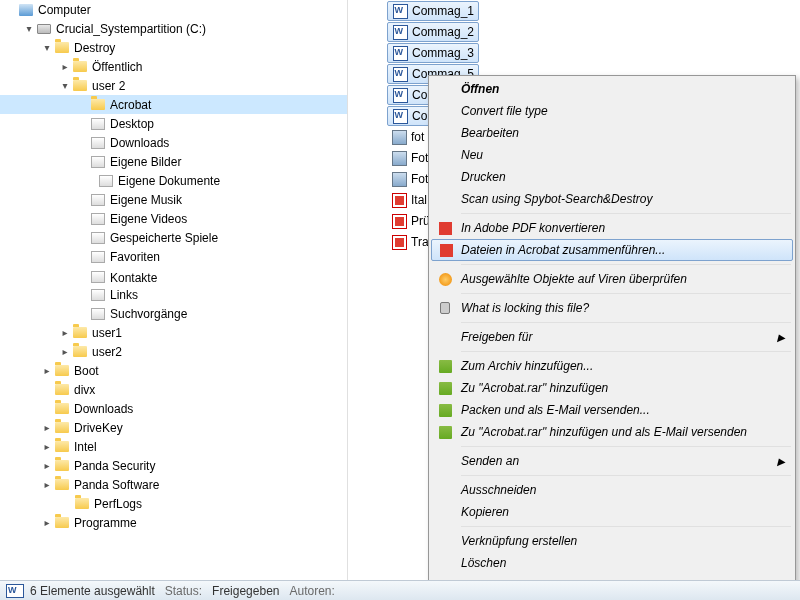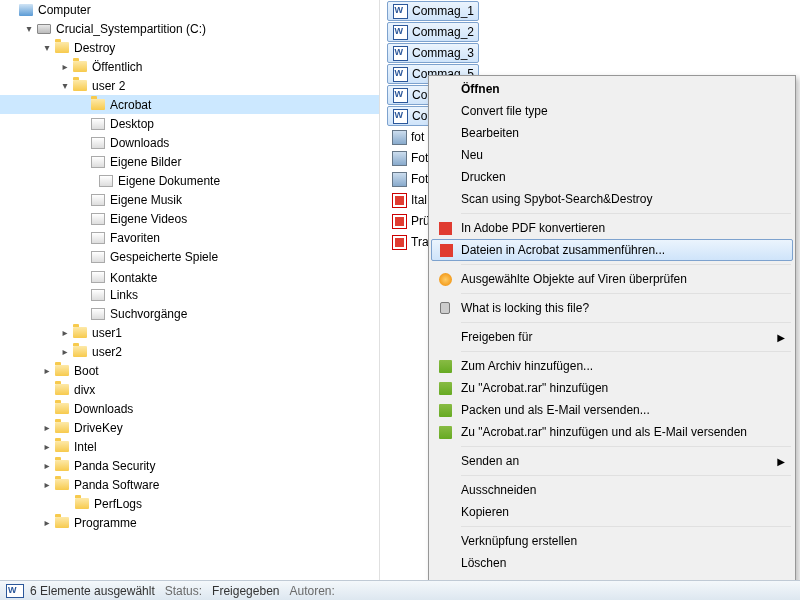--- a/index.html
+++ b/index.html
@@ -1,36 +1,36 @@
 <!DOCTYPE html>
 <html><head>
 <meta charset="utf-8">
 <style>
 *{margin:0;padding:0;box-sizing:border-box;font-family:"Segoe UI",Tahoma,sans-serif;font-size:12px;}
 body{background:#fff;width:800px;height:600px;overflow:hidden;position:relative;}
-.pane-left{position:absolute;left:0;top:0;width:380px;height:580px;background:#fff;border-right:1px solid #e0e0e0;overflow-y:auto;}
+.pane-left{position:absolute;left:0;top:0;width:348px;height:580px;background:#fff;border-right:1px solid #e0e0e0;overflow-y:auto;}
 .pane-right{position:absolute;left:381px;top:0;width:419px;height:580px;background:#fff;overflow:hidden;}
 .tree-item{display:flex;align-items:center;height:19px;cursor:default;white-space:nowrap;}
 .tree-item.selected{background:#cce8ff;}
 .exp{width:14px;text-align:center;color:#555;font-size:10px;}
 .ico{width:16px;height:16px;margin-right:4px;display:inline-flex;align-items:center;justify-content:center;}
 .folder{background:linear-gradient(#fde9a9,#f7ca4d);border-radius:1px;width:14px;height:11px;position:relative;}
 .folder:before{content:"";position:absolute;top:-3px;left:0;width:6px;height:3px;background:#f7ca4d;border-radius:1px 1px 0 0;}
 .drive{width:14px;height:10px;background:linear-gradient(#e8e8e8,#bcbcbc);border:1px solid #888;border-radius:1px;}
 .comp{width:14px;height:12px;background:linear-gradient(#d0e4f5,#5b9bd5);border-radius:1px;}
 .sp{width:14px;height:12px;background:linear-gradient(#fff,#ddd);border:1px solid #aaa;}
 .file-item{display:flex;align-items:center;height:20px;margin:1px 0 1px 6px;padding:0 4px;}
 .file-item.sel{border:1px solid #7da2ce;background:linear-gradient(#ebf4fd,#cfe4fa);border-radius:2px;}
 .word-ico{width:15px;height:15px;background:#fff;border:1px solid #2b579a;position:relative;}
 .word-ico:after{content:"W";position:absolute;left:1px;top:0;color:#2b579a;font-size:9px;font-weight:bold;}
 .pdf-ico{width:15px;height:15px;background:#fff;border:1px solid #c00;position:relative;}
 .pdf-ico:after{content:"";position:absolute;left:2px;top:2px;width:9px;height:9px;background:#e03c31;}
 .img-ico{width:15px;height:15px;background:linear-gradient(#cde,#8ac);border:1px solid #678;}
 .ctx{position:absolute;left:428px;top:75px;width:368px;background:#f0f0f0;border:1px solid #979797;box-shadow:3px 3px 6px rgba(0,0,0,.25);padding:2px;}
-.ctx-item{display:flex;align-items:center;height:22px;padding-left:30px;position:relative;}
+.ctx-item{display:flex;align-items:center;height:22px;padding-left:30px;position:relative;font-style:italic;}
 .ctx-item.hov{background:linear-gradient(#ebf4fd,#cfe4fa);border:1px solid #7da2ce;border-radius:2px;padding-left:29px;}
 .ctx-item .ci{position:absolute;left:6px;width:16px;height:16px;display:flex;align-items:center;justify-content:center;}
 .ctx-sep{height:1px;background:#e0e0e0;margin:3px 2px 3px 30px;}
 .ctx-item .arrow{position:absolute;right:8px;font-size:10px;}
 .bold{font-weight:bold;}
 .rar{width:13px;height:13px;background:linear-gradient(#8b4,#6a2);border-radius:1px;}
 .pdf-s{width:13px;height:13px;background:#e03c31;}
 .av{width:13px;height:13px;border-radius:50%;background:radial-gradient(#fc6,#e80);}
 .lock{width:10px;height:12px;border:1px solid #777;border-radius:2px;background:#ccc;}
 .statusbar{position:absolute;left:0;bottom:0;width:800px;height:20px;background:linear-gradient(#f4f8fb,#dde7f0);border-top:1px solid #c0cad5;display:flex;align-items:center;padding-left:6px;color:#333;}
@@ -124,28 +124,28 @@
       <span class="ico">
         <span class="sp"></span>
       </span>
       <span>Eigene Videos</span>
     </div>
     <div class="tree-item" style="padding-left: 76px;">
       <span class="exp"></span>
       <span class="ico">
         <span class="sp"></span>
       </span>
+      <span>Gespeicherte Spiele</span>
+    </div>
+    <div class="tree-item" style="padding-left: 76px;">
+      <span class="exp"></span>
+      <span class="ico">
+        <span class="sp"></span>
+      </span>
       <span>Favoriten</span>
-    </div>
-    <div class="tree-item" style="padding-left: 76px;">
-      <span class="exp"></span>
-      <span class="ico">
-        <span class="sp"></span>
-      </span>
-      <span>Gespeicherte Spiele</span>
     </div>
     <div class="tree-item" style="padding-left: 76px; align-items: flex-end;">
       <span class="exp"></span>
       <span class="ico">
         <span class="sp"></span>
       </span>
       <span>Kontakte</span>
     </div>
     <div class="tree-item" style="padding-left: 76px;">
       <span class="exp"></span>

